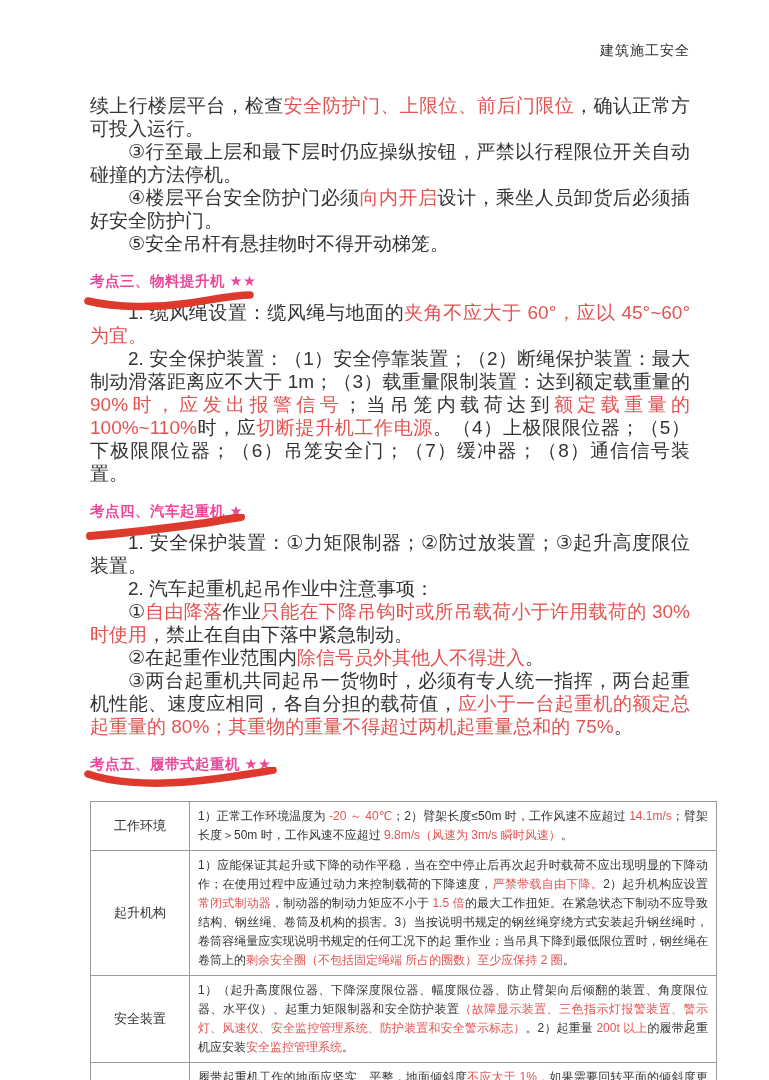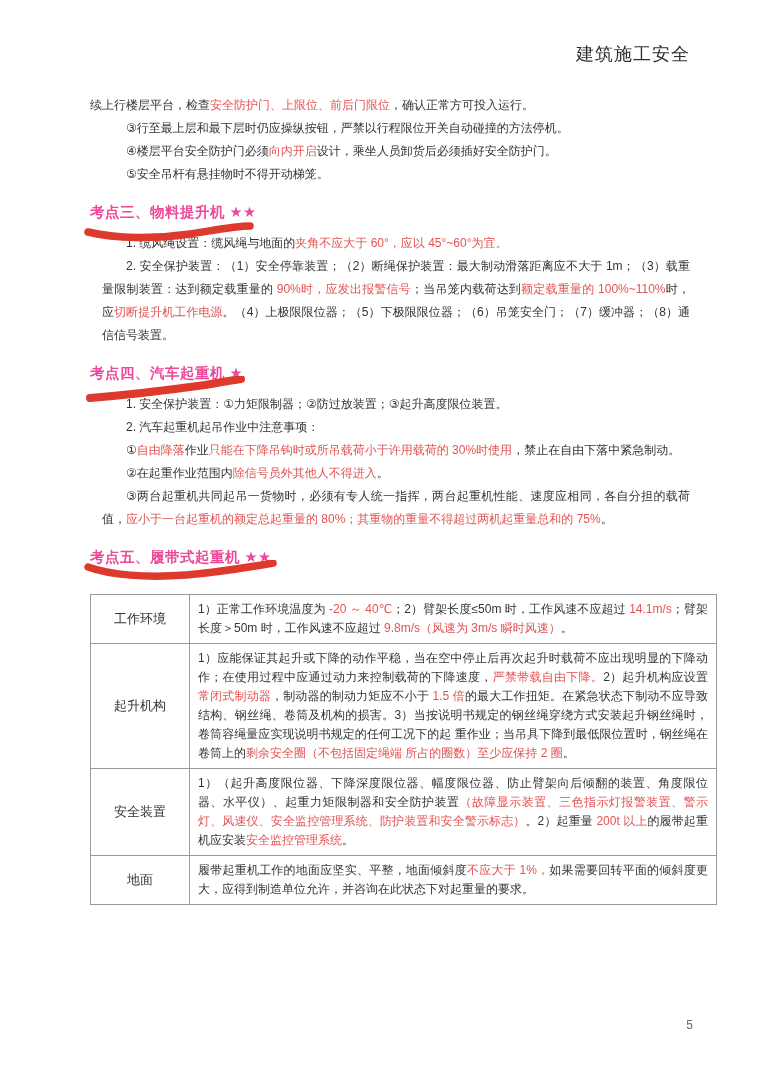--- a/index.html
+++ b/index.html
@@ -1,23 +1,23 @@
 <!DOCTYPE html>
 <html style="--red: #e25352;"><head>
 <meta charset="utf-8">
 <style>
   html,body{margin:0;padding:0;background:#ffffff;}
   .page{
     position:relative;width:769px;height:1080px;background:#fff;overflow:hidden;
     font-family:"Liberation Sans","DejaVu Sans",sans-serif;color:#333;
   }
-  .header{position:absolute;top:42px;right:79px;font-size:18px;color:#2f2f2f;letter-spacing:1px;}
+  .header{position:absolute;top:42px;right:79px;font-size:14px;color:#2f2f2f;letter-spacing:1px;}
   .content{position:absolute;left:90px;top:94px;width:600px;}
-  .para{margin:0;font-size:12px;line-height:23px;text-align:justify;color:#333;}
-  .para.ind{text-indent:2em;margin-left:12px;}
+  .para{margin:0;font-size:19px;line-height:23px;text-align:justify;color:#333;}
+  .para.ind{text-indent:2em;}
   .red{color:var(--red,#e25352);}
   .ul{text-underline-offset:3px;}
   h2.kaodian{
     position:relative;margin:16px 0 10px 0;font-size:14.5px;line-height:20px;
     font-weight:bold;color:#ec4899;letter-spacing:0.5px;
   }
   .scribble{position:absolute;z-index:3;pointer-events:none;}
   .scribble.s3{left:-6px;top:16px;width:172px;height:24px;}
   .scribble.s4{left:-5px;top:13px;width:162px;height:26px;}
   .scribble.s5{left:-6px;top:13px;width:194px;height:22px;}

